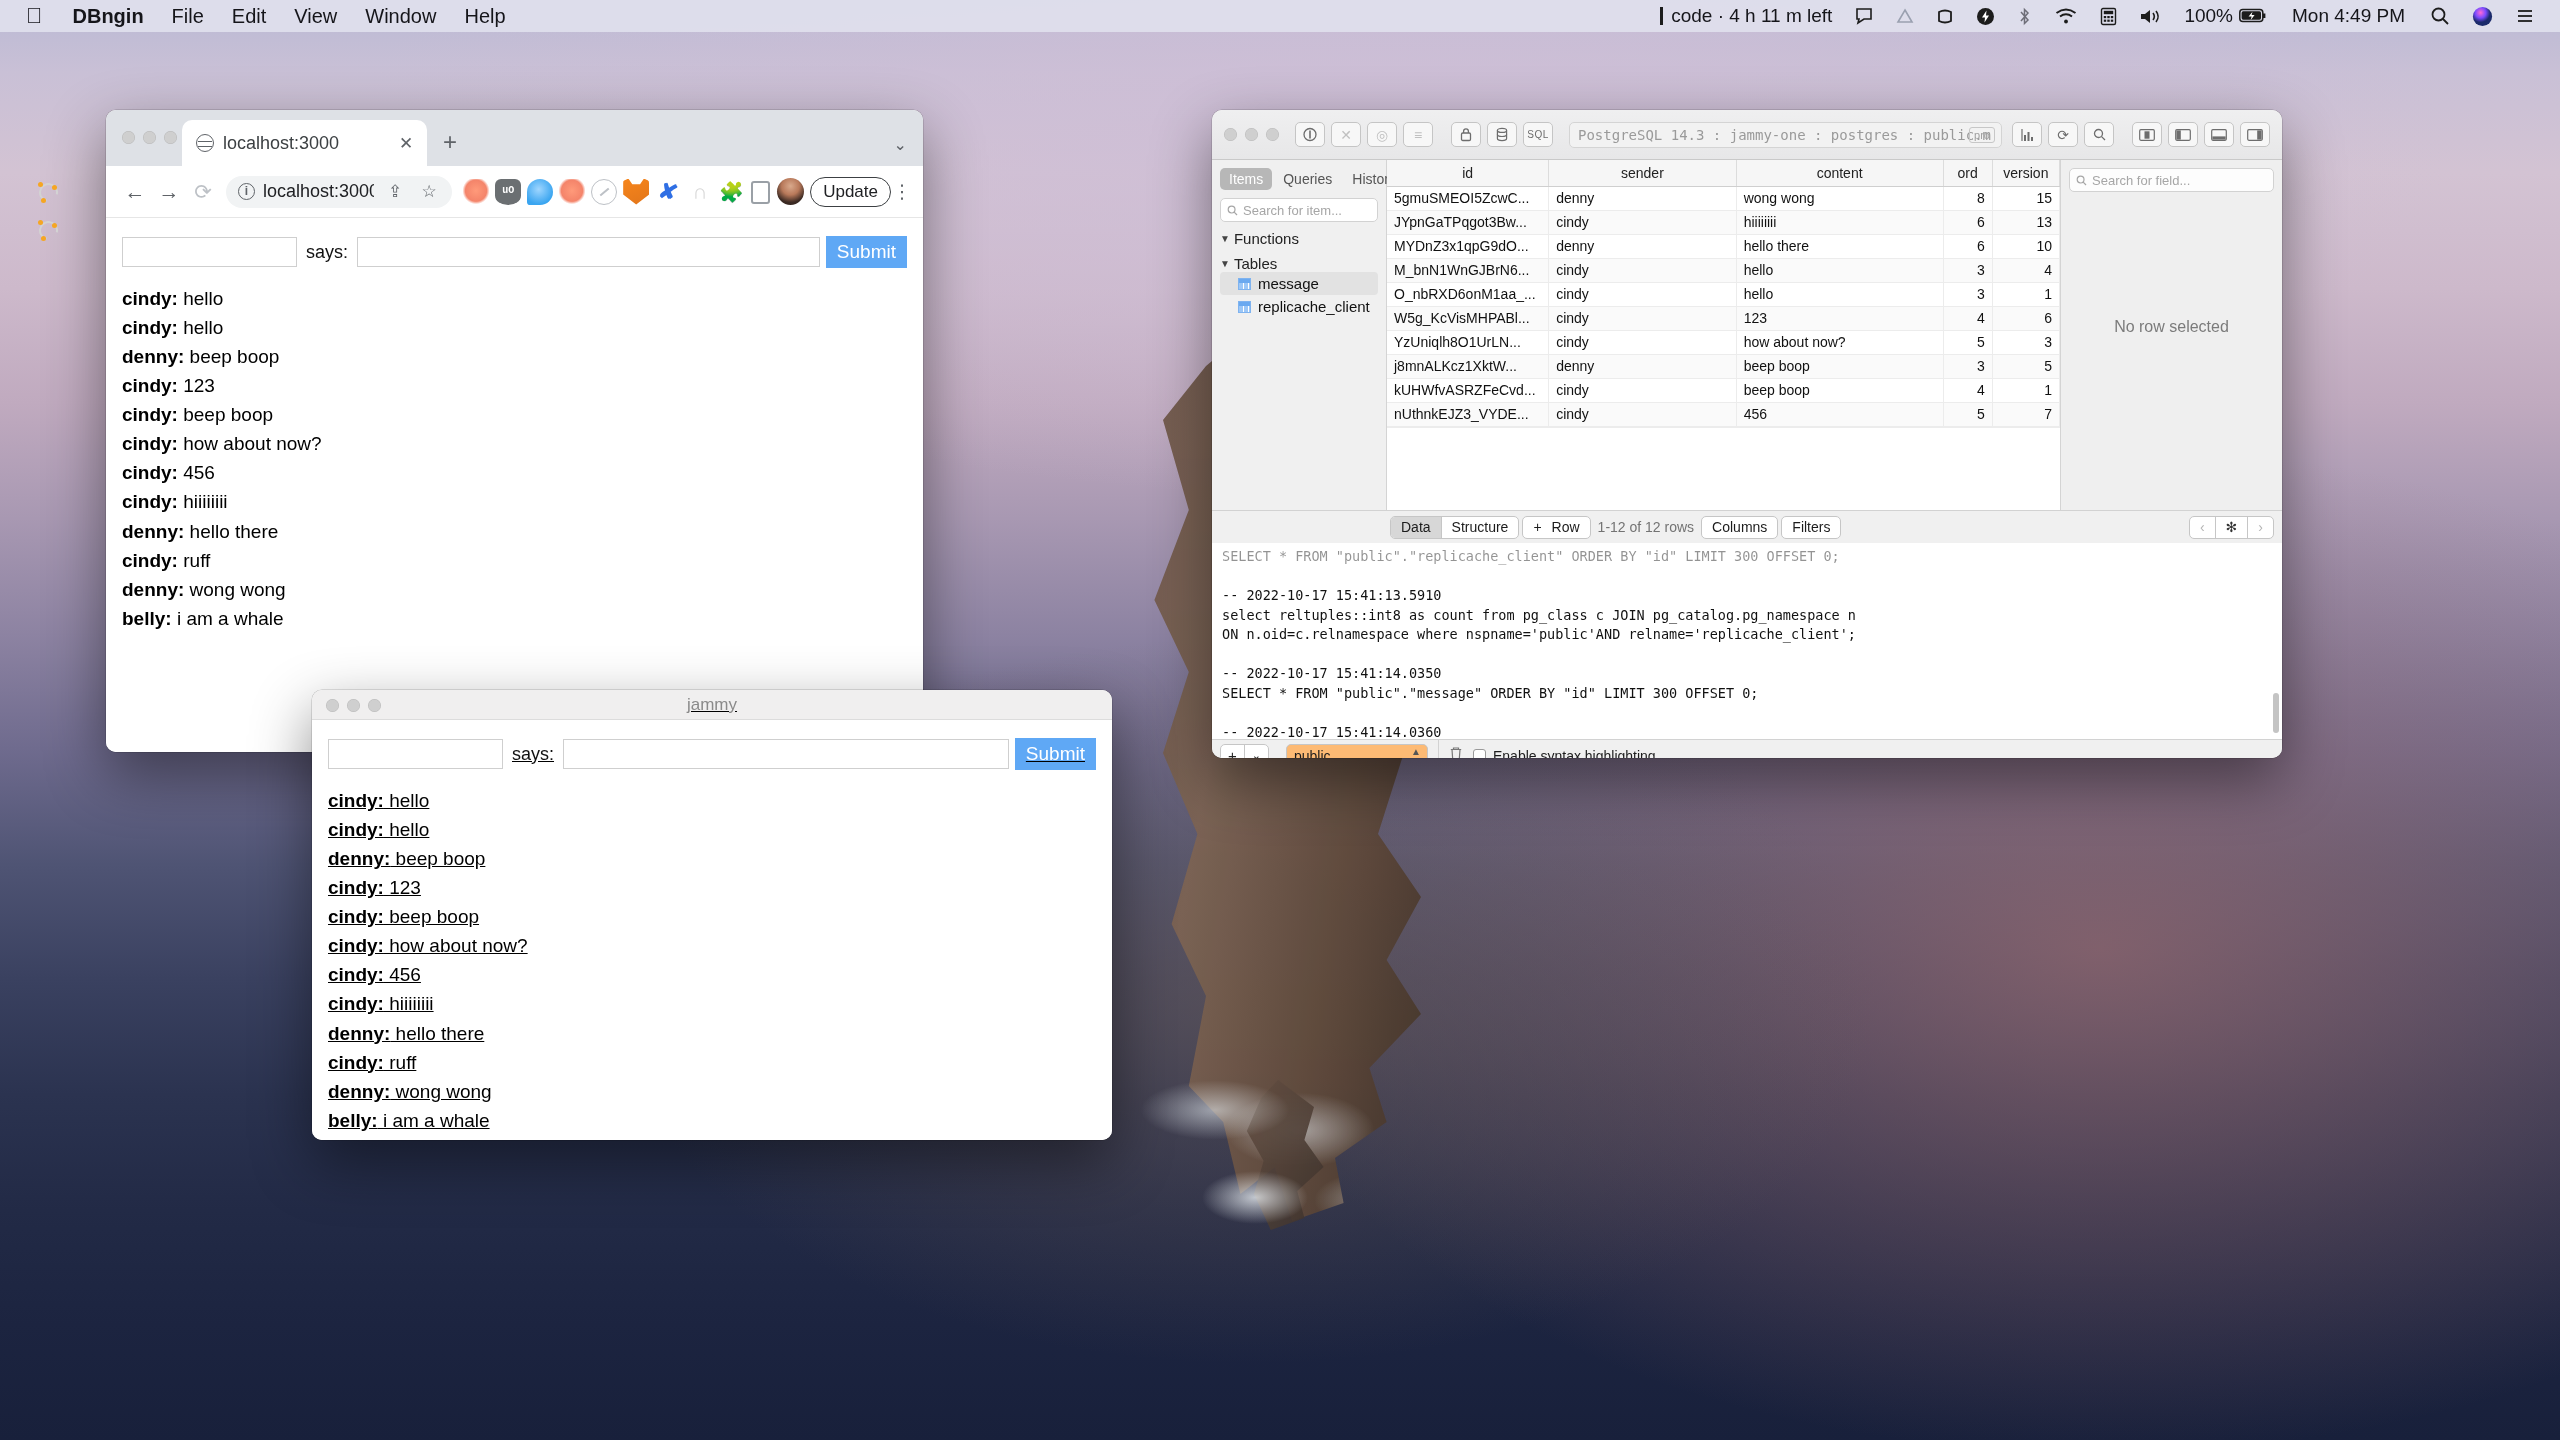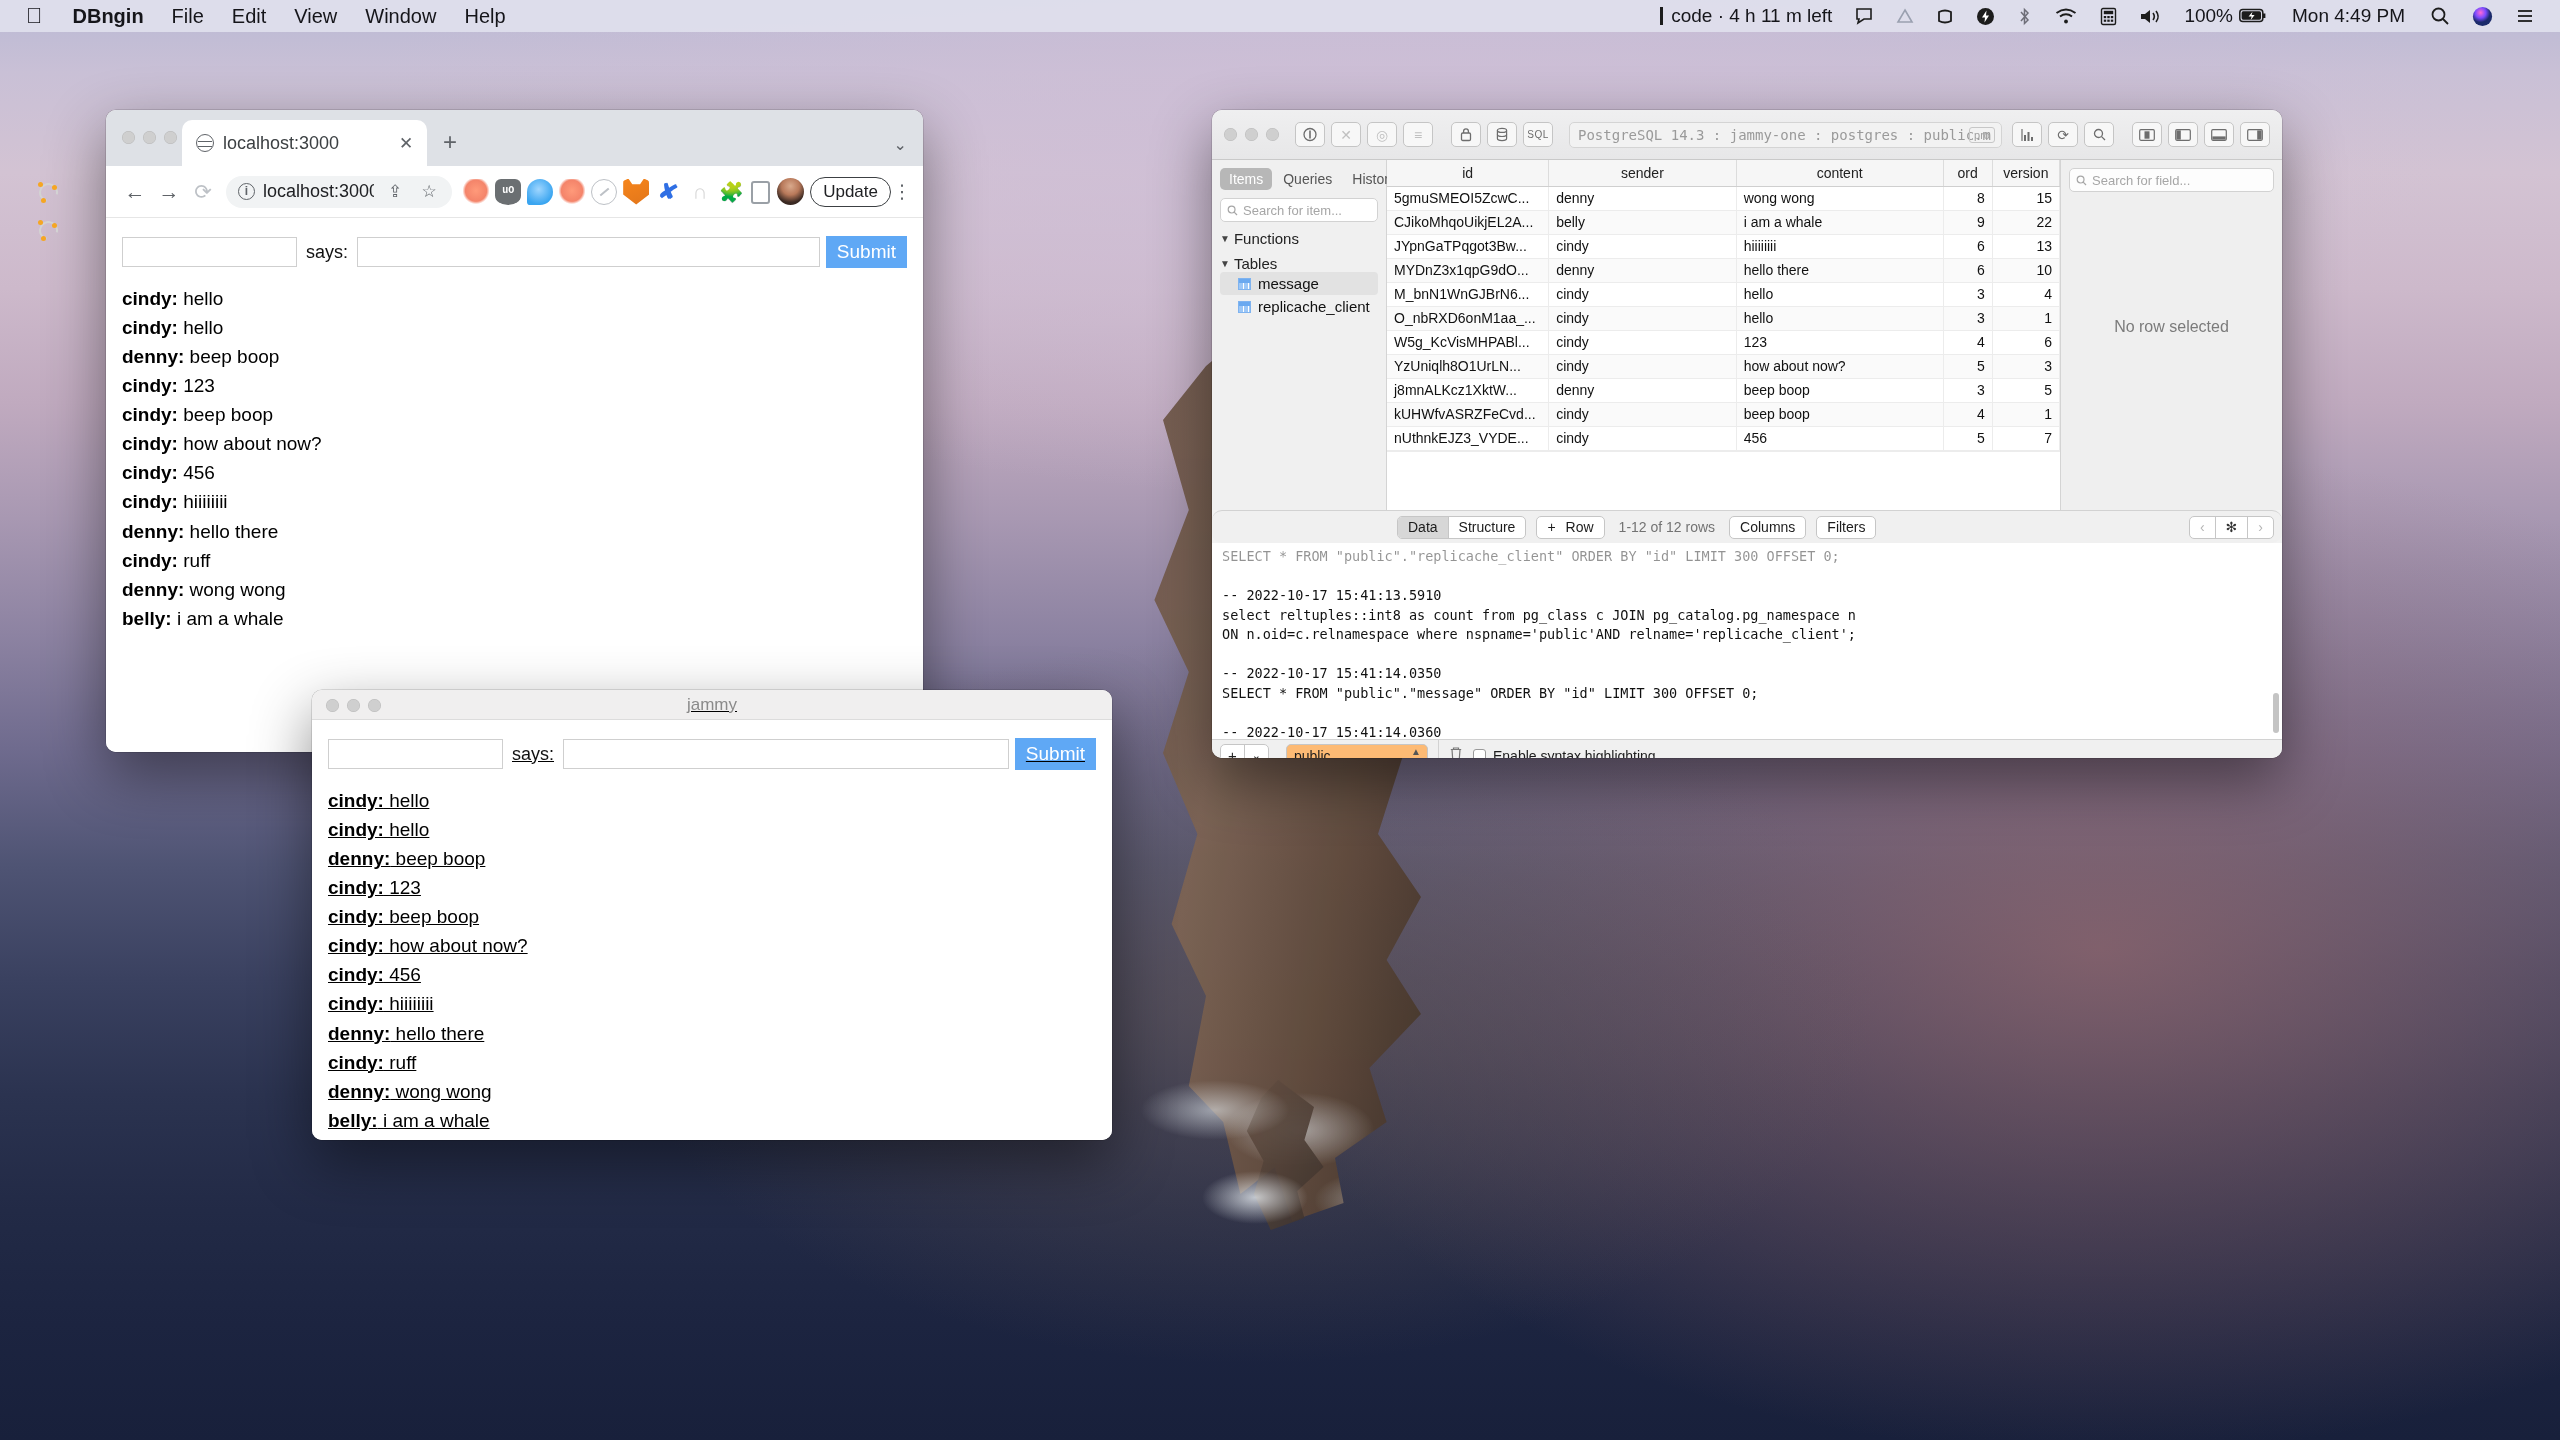--- a/index.html
+++ b/index.html
@@ -211,21 +211,21 @@
   td.num { text-align: right; }
   .tp-gridfill { flex: 1; background: #fff; border-top: 1px solid #ececec;}
 
   #tp-rightpanel { width: 222px; background: #efefef; border-left: 1px solid #d4d4d4;
     padding: 8px; display: flex; flex-direction: column; }
   .tp-fieldsearch { height: 24px; border: 1px solid #d2d2d2; border-radius: 5px; background: #fdfdfd;
     display: flex; align-items: center; padding: 0 6px; gap: 5px; font-size: 13px; color: #a6a6a6; }
   .tp-norow { margin: auto; font-size: 16px; color: #7b7b7b; padding-bottom: 40px;}
 
   #tp-bottombar { height: 32px; background: #f0f0f0; border-top: 1px solid #d2d2d2;
-    display: flex; align-items: center; padding: 16px 8px; gap: 10px; border-radius: 10px; }
+    display: flex; align-items: center; padding: 16px 8px; gap: 3px; }
   #tp-bottombar .spacer-left { width: 167px; }
   .pill { border: 1px solid #c6c6c6; border-radius: 5px; background: #fff; height: 23px;
     display: flex; align-items: center; font-size: 14px; color: #1c1c1c; overflow: hidden;}
   .pill .seg { padding: 0 10px; line-height: 21px; }
   .pill .seg.active { background: #d7d7d7; }
   .pill .seg + .seg { border-left: 1px solid #c6c6c6; }
   .rowcount { font-size: 14px; color: #737373; padding: 0 4px; }
   .pager { margin-left: auto; }
   .pager .seg { color: #b5b5b5; }
   .pager .seg.gear { color: #333; }
@@ -604,27 +604,20 @@
           </thead>
         <tbody id="tp-tbody">
             <tr>
               <td>5gmuSMEOI5ZcwC...</td>
               <td>denny</td>
               <td>wong wong</td>
               <td class="num">8</td>
               <td class="num">15</td>
             </tr>
             <tr>
-              <td>CJikoMhqoUikjEL2A...</td>
-              <td>belly</td>
-              <td>i am a whale</td>
-              <td class="num">9</td>
-              <td class="num">22</td>
-            </tr>
-            <tr>
               <td>JYpnGaTPqgot3Bw...</td>
               <td>cindy</td>
               <td>hiiiiiiii</td>
               <td class="num">6</td>
               <td class="num">13</td>
             </tr>
             <tr>
               <td>MYDnZ3x1qpG9dO...</td>
               <td>denny</td>
               <td>hello there</td>

